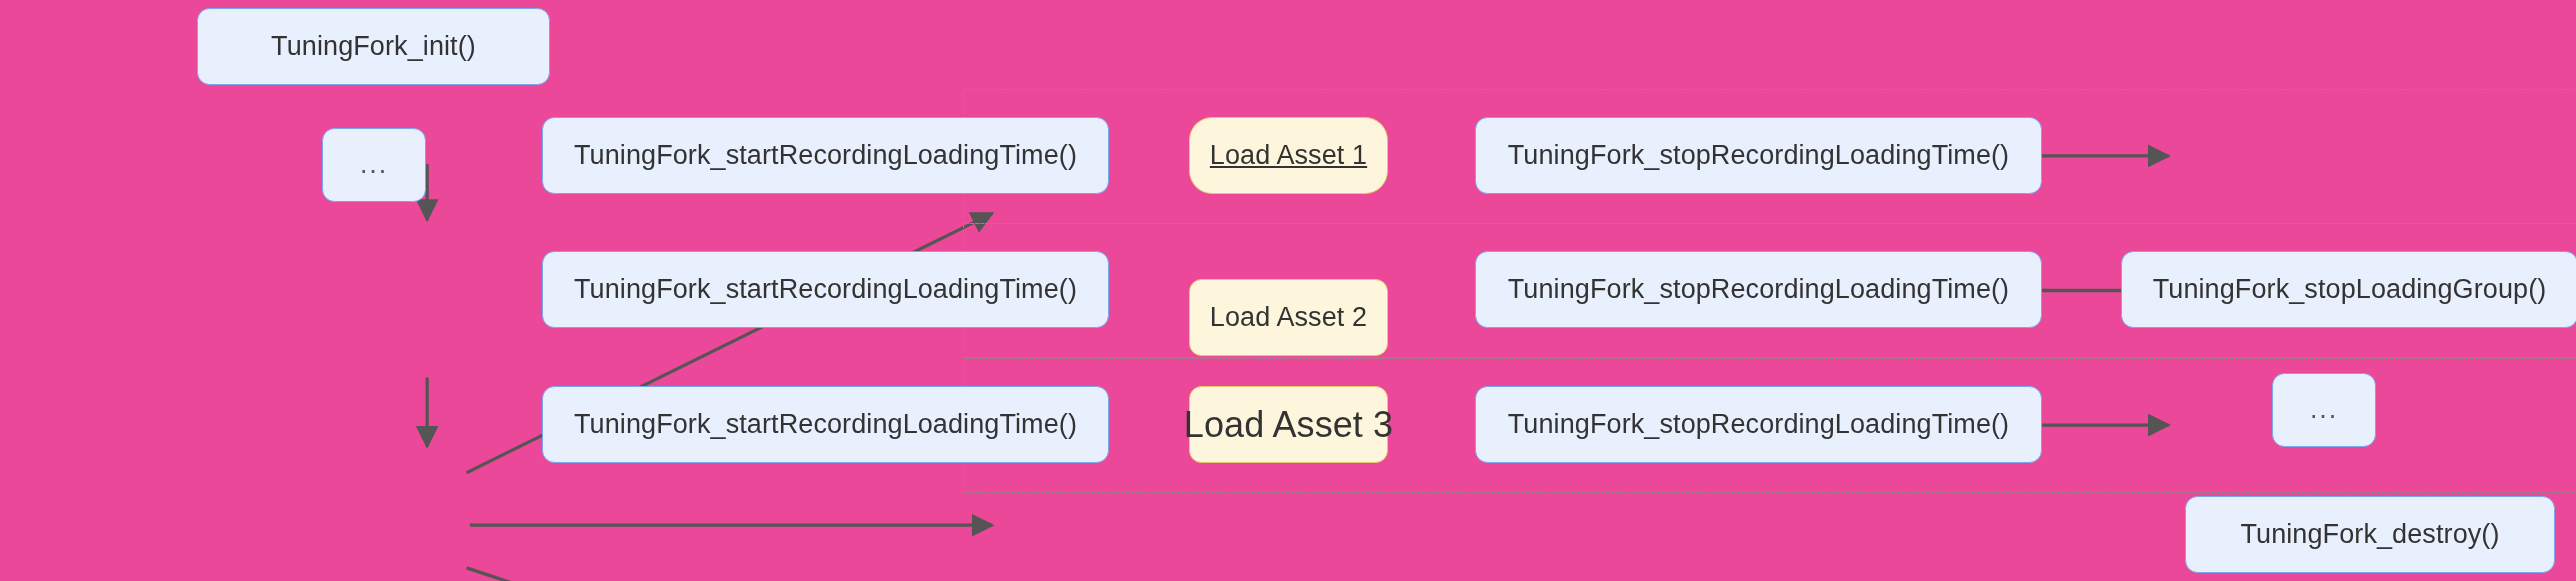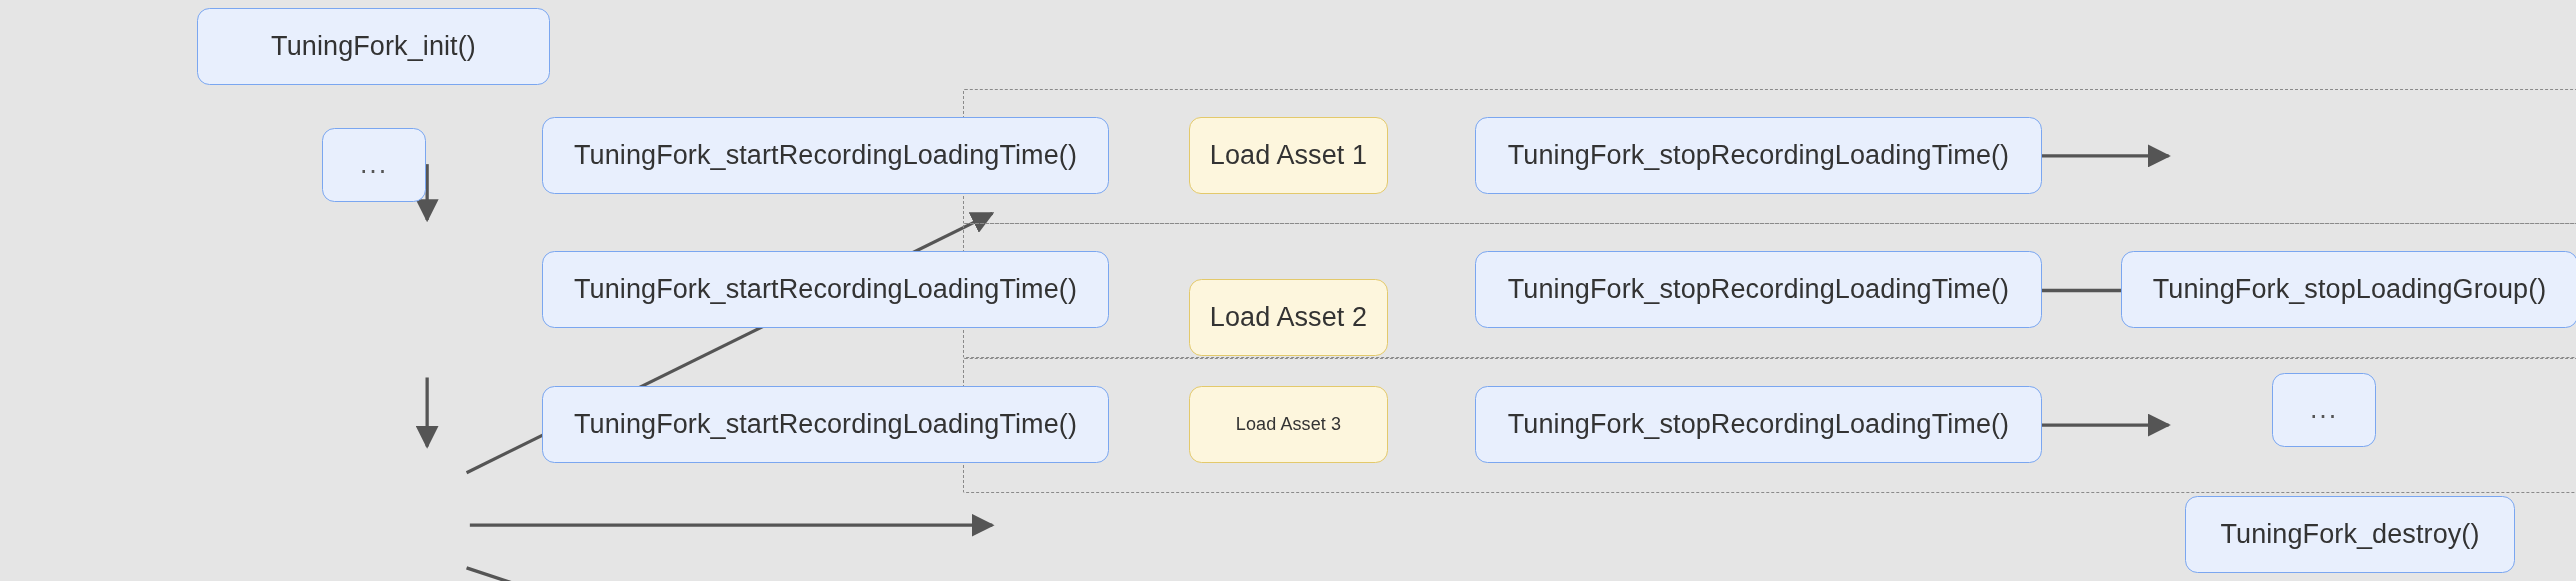--- a/index.html
+++ b/index.html
@@ -1,16 +1,16 @@
 <!DOCTYPE html>
 <html style="font-size:14.3px"><head>
 <meta charset="utf-8">
 <style>
   html,body{margin:0;padding:0;background:#ffffff;}
-  #stage{position:relative;width:2576px;height:581px;background:#e5e5e5;
+  #stage{position:relative;width:2576px;height:581px;background:#ec4899;
          font-family:"Liberation Sans","DejaVu Sans",sans-serif;overflow:hidden;}
   svg.edges{position:absolute;left:0;top:0;width:2576px;height:581px;pointer-events:none;}
 
   .node{position:absolute;display:flex;align-items:center;justify-content:center;
         box-sizing:border-box;border-radius:12.5px;border:1.8px solid #7aa6f0;
         background:#e8effd;color:#333333;font-size:27px;line-height:1.1;
         white-space:nowrap;letter-spacing:0.1px;}
   .node.asset{border-color:#e3c96b;background:#fdf6dd;}
   .node.ellipsis{font-size:27px;letter-spacing:1.8px;color:#555;}
 
@@ -59,31 +59,31 @@
   <div class="group-box" style="left: 963px; top: 89px; width: 2803px; height: 135px;"></div>
   <div class="group-box" style="left: 963px; top: 223px; width: 2803px; height: 135px;"></div>
   <div class="group-box" style="left: 963px; top: 358px; width: 2803px; height: 135px;"></div>
 
   <div class="node" style="left: 197px; top: 8.2px; width: 353px; height: 77px; font-size: 27px; border-radius: 12.5px;">TuningFork_init()</div>
 
   <div class="node ellipsis" style="left: 322px; top: 128px; width: 104px; height: 74px; font-size: 27px; border-radius: 12.5px;">...</div>
 
 
   <div class="node" style="left: 542px; top: 117px; width: 567px; height: 77px; font-size: 27px; border-radius: 12.5px;">TuningFork_startRecordingLoadingTime()</div>
-  <div class="node asset" style="left: 1189px; top: 117px; width: 199px; height: 77px; font-size: 27px; border-radius: 12px;">Load Asset 1</div>
+  <div class="node asset" style="left: 1189px; top: 117px; width: 199px; height: 77px; font-size: 27px; border-radius: 23px; text-decoration: underline;">Load Asset 1</div>
   <div class="node" style="left: 1475px; top: 117px; width: 567px; height: 77px; font-size: 27px; border-radius: 12.5px;">TuningFork_stopRecordingLoadingTime()</div>
 
   <div class="node" style="left: 542px; top: 251px; width: 567px; height: 77px; font-size: 27px; border-radius: 12.5px;">TuningFork_startRecordingLoadingTime()</div>
   <div class="node asset" style="left: 1189px; top: 251px; width: 199px; height: 77px; font-size: 27px; border-radius: 12.5px; margin-top: 28px;">Load Asset 2</div>
   <div class="node" style="left: 1475px; top: 251px; width: 567px; height: 77px; font-size: 27px; border-radius: 12.5px;">TuningFork_stopRecordingLoadingTime()</div>
 
   <div class="node" style="left: 542px; top: 386px; width: 567px; height: 77px; font-size: 27px; border-radius: 12.5px;">TuningFork_startRecordingLoadingTime()</div>
-  <div class="node asset" style="left: 1189px; top: 386px; width: 199px; height: 77px; font-size: 18px; border-radius: 12.5px;">Load Asset 3</div>
+  <div class="node asset" style="left: 1189px; top: 386px; width: 199px; height: 77px; font-size: 36px; border-radius: 12.5px;">Load Asset 3</div>
   <div class="node" style="left: 1475px; top: 386px; width: 567px; height: 77px; font-size: 27px; border-radius: 12.5px;">TuningFork_stopRecordingLoadingTime()</div>
 
   <div class="node" style="left: 2121px; top: 251px; width: 457px; height: 77px; font-size: 27px; border-radius: 12.5px;">TuningFork_stopLoadingGroup()</div>
 
   <div class="node ellipsis" style="left: 2272px; top: 373px; width: 104px; height: 74px; font-size: 27px; border-radius: 12.5px;">...</div>
 
-  <div class="node" style="left: 2185px; top: 496px; width: 330px; height: 77px; font-size: 27px; border-radius: 12.5px;">TuningFork_destroy()</div>
+  <div class="node" style="left: 2185px; top: 496px; width: 370px; height: 77px; font-size: 27px; border-radius: 12.5px;">TuningFork_destroy()</div>
 
 </div>
 
 
 </body></html>

